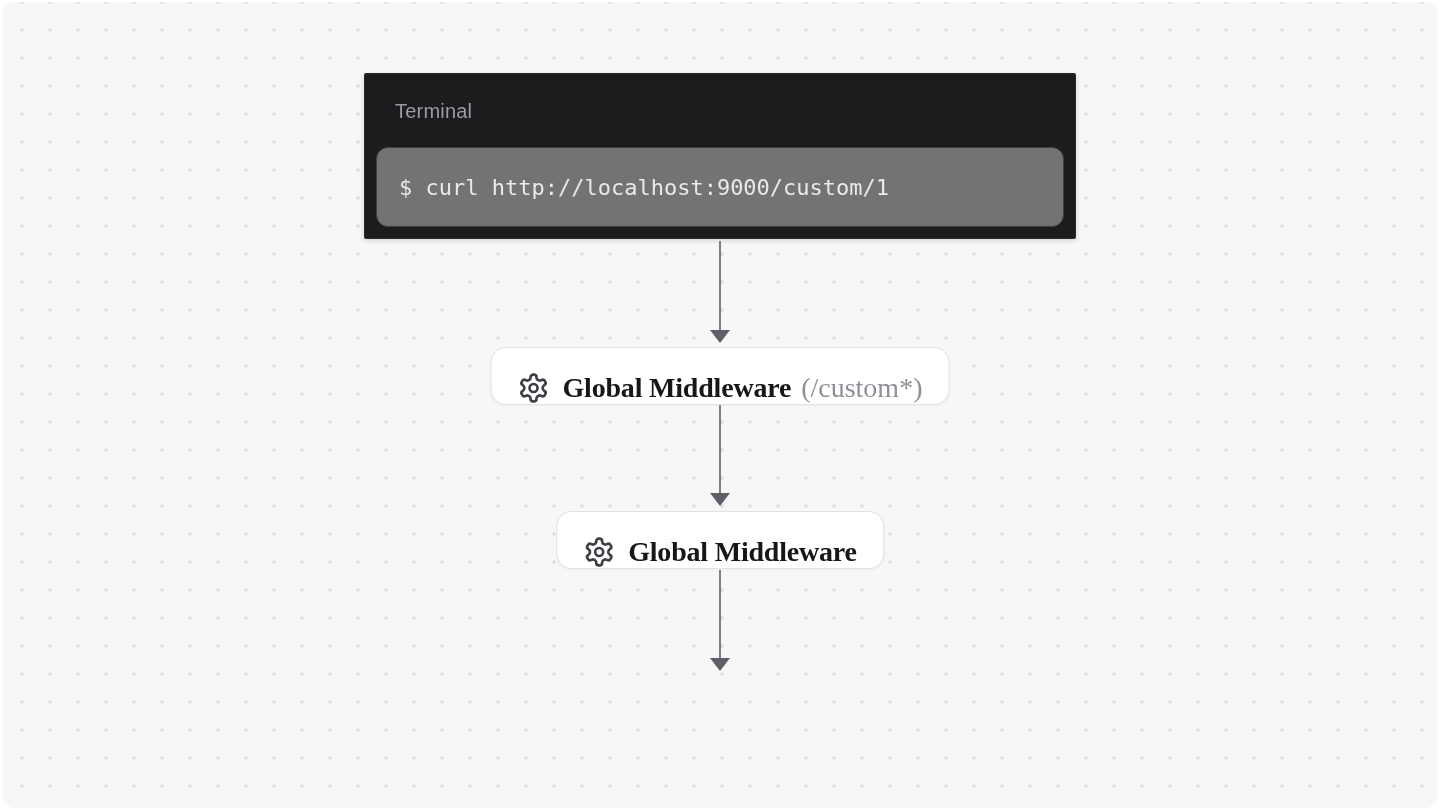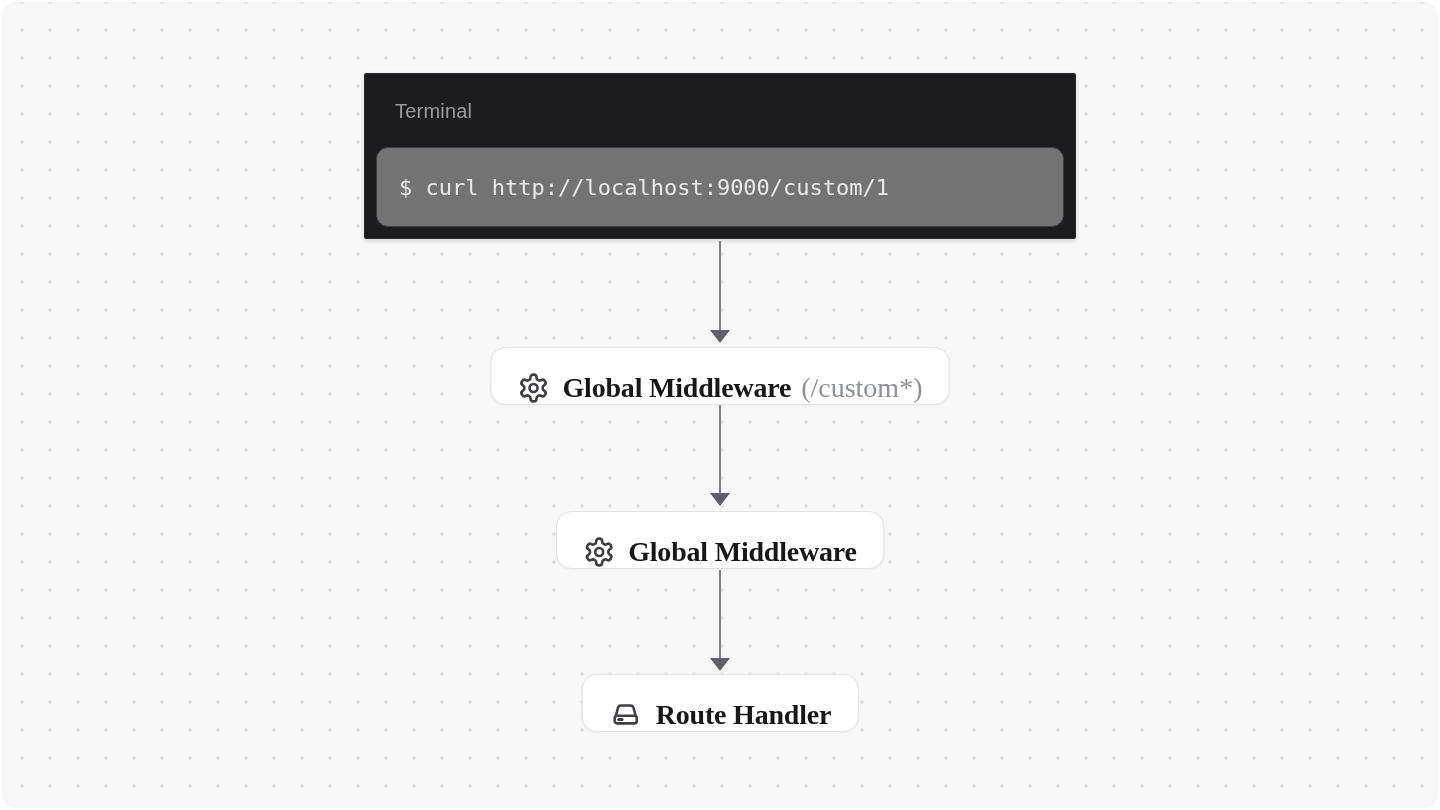--- a/index.html
+++ b/index.html
@@ -168,22 +168,14 @@
       <circle cx="12" cy="12" r="3"></circle>
     </svg>
     <span class="label">Global Middleware</span>
   </div>
 
   <div class="arrow arrow-3">
     <div class="shaft"></div>
     <div class="head"></div>
   </div>
 
-  <div class="node node-3">
-    <svg width="34" height="34" viewBox="0 0 24 24" fill="none" stroke="#3f3f46" stroke-width="1.8" stroke-linecap="round" stroke-linejoin="round">
-      <path d="M5 13.4 6.45 7.75A2.35 2.35 0 0 1 8.73 6h6.54a2.35 2.35 0 0 1 2.28 1.75L19 13.4"></path>
-      <rect x="4.2" y="13.2" width="15.6" height="5.4" rx="1.7"></rect>
-      <path d="M7 15.9h2.4" stroke-width="2.2"></path>
-    </svg>
-    <span class="label">Route Handler</span>
-  </div>
 
 </div>
 
 </body></html>

